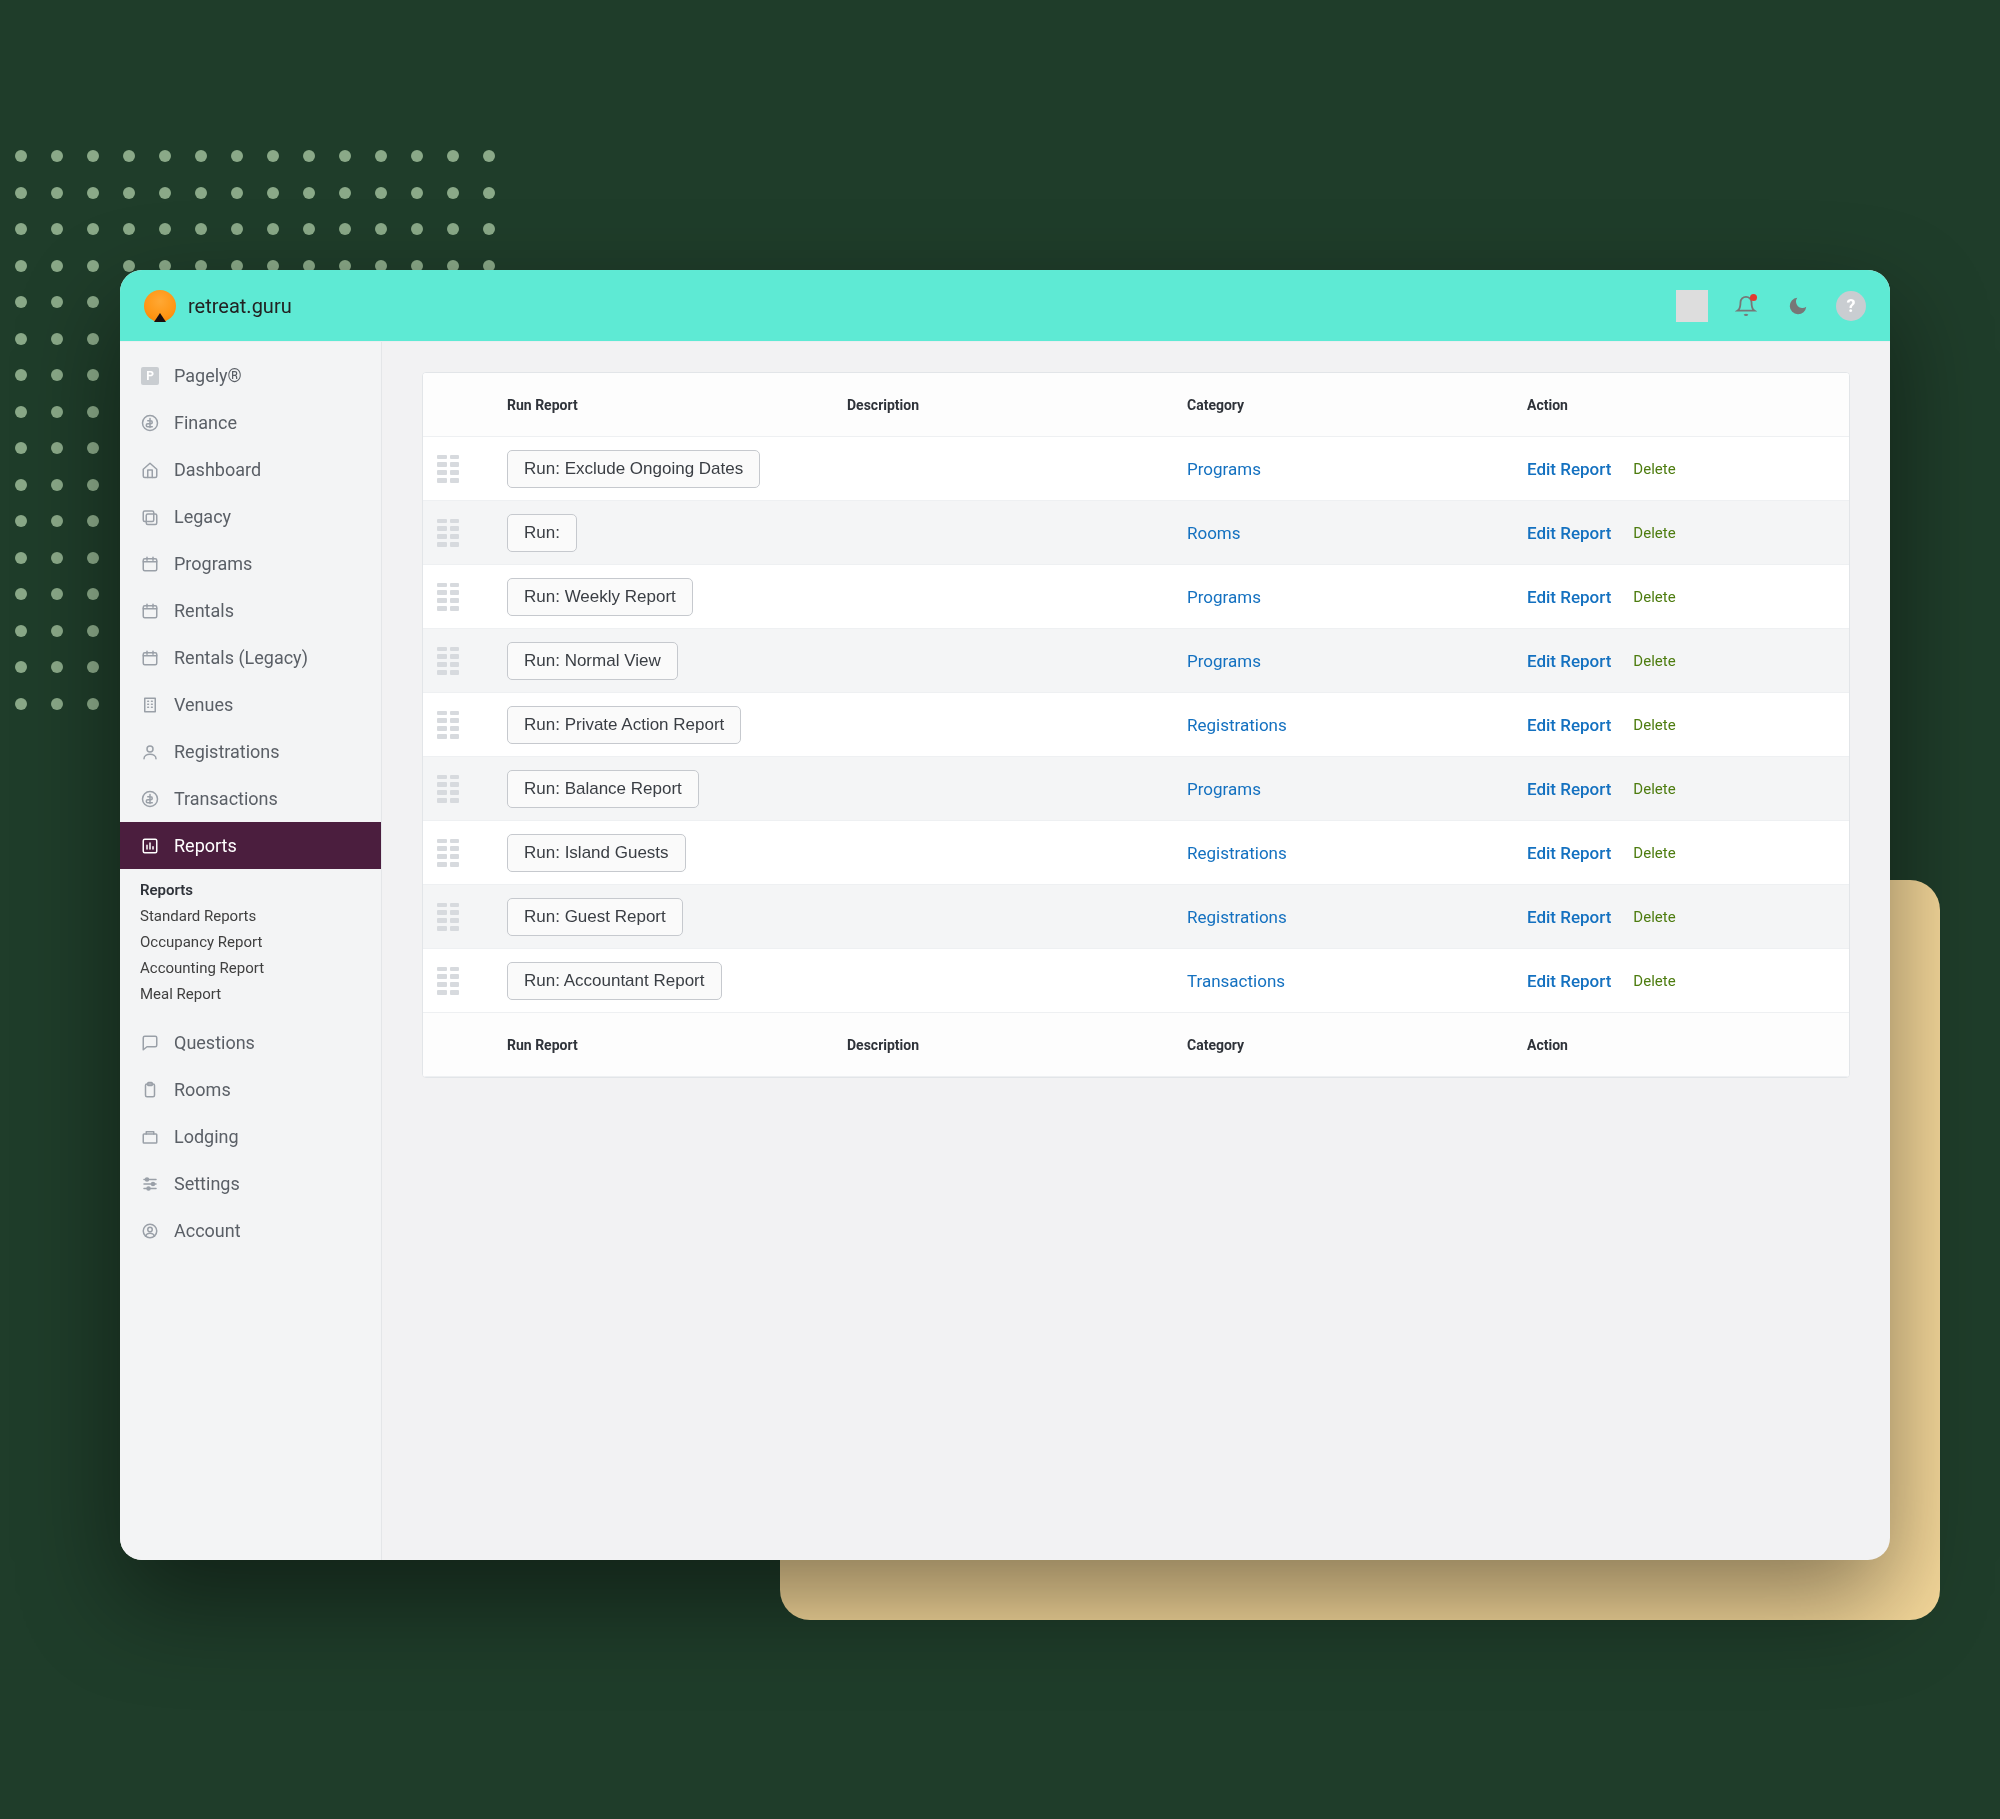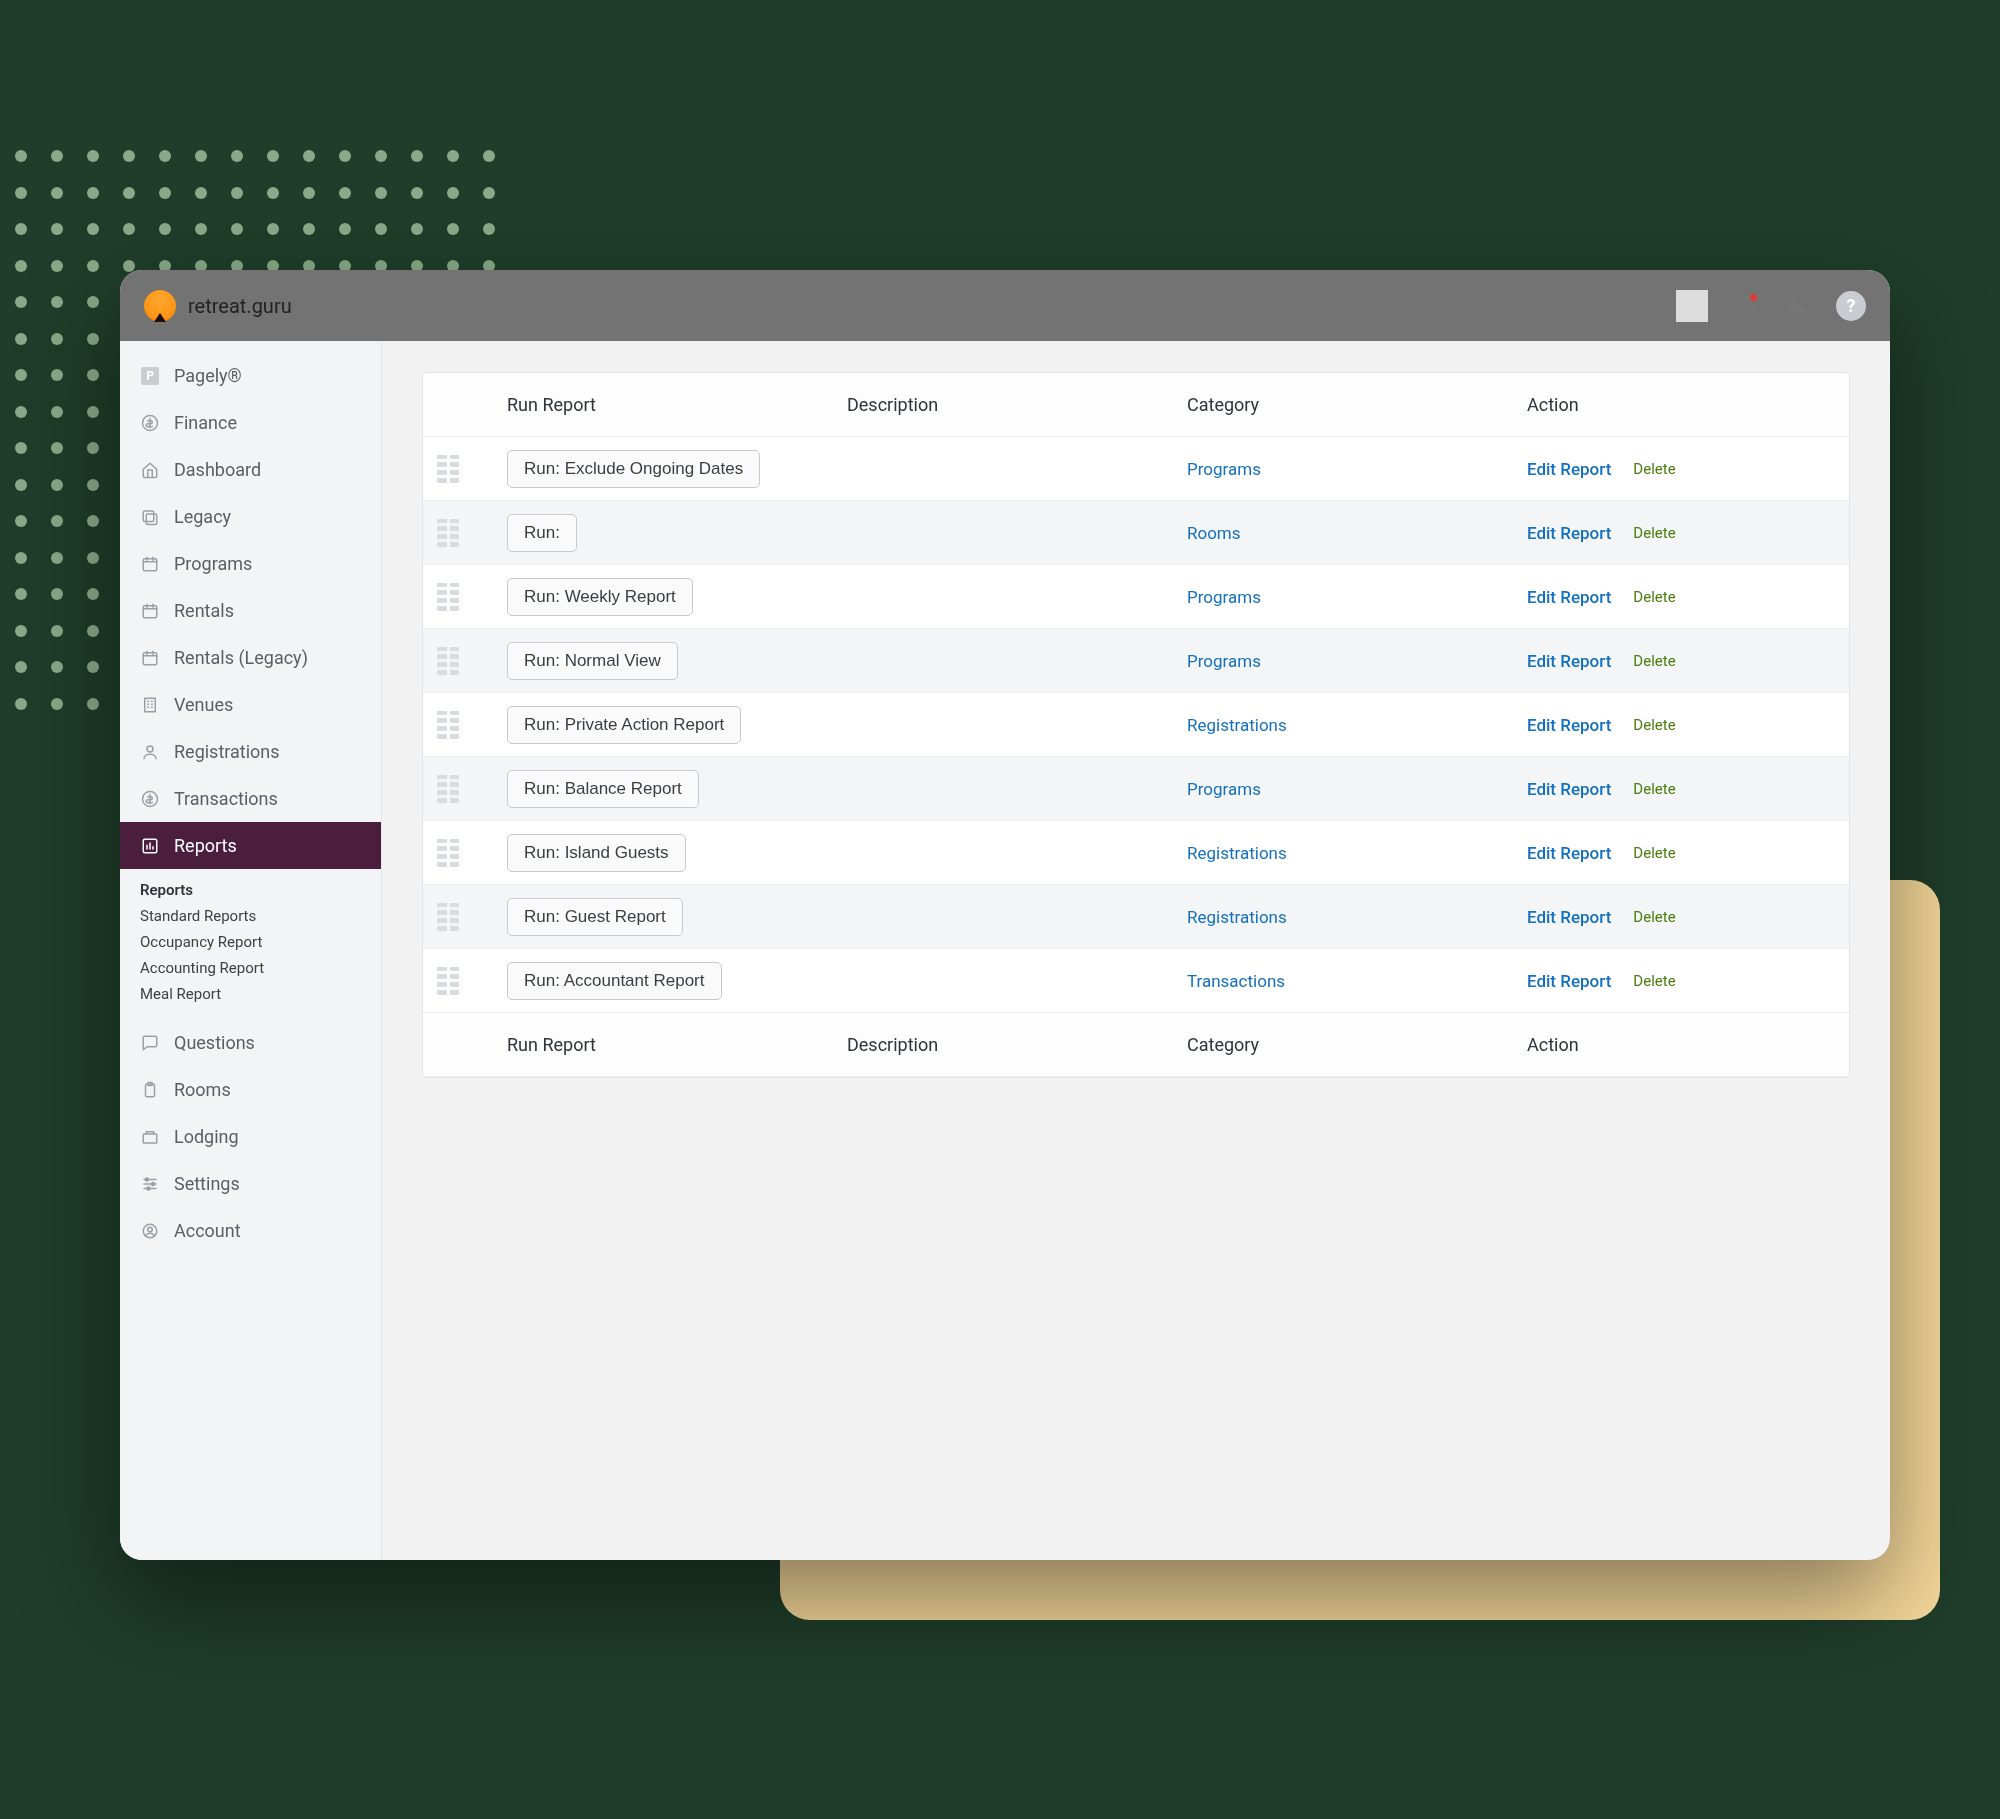--- a/index.html
+++ b/index.html
@@ -44,21 +44,21 @@
       height: 1290px;
       background: #f2f2f3;
       border-radius: 22px;
       box-shadow: 0 40px 100px rgba(0,0,0,0.45);
       overflow: hidden;
       display: flex;
       flex-direction: column;
     }
     .titlebar {
       height: 72px;
-      background: #737373;
+      background: #5eead4;
       border-bottom: 1px solid #eceef0;
       display: flex;
       align-items: center;
       padding: 12px 24px;
     }
     .brand {
       display: flex;
       align-items: center;
       gap: 12px;
     }
@@ -192,23 +192,23 @@
     .rt-row {
       display: grid;
       grid-template-columns: 70px 340px 340px 340px 1fr;
       align-items: center;
       border-bottom: 1px solid #eef0f2;
       min-height: 64px;
       padding: 10px 14px;
     }
     .rt-row.header, .rt-row.footer {
       background: #fdfdfd;
-      font-size: 18px;
+      font-size: 14px;
       color: #2f333a;
-      font-weight: 400;
+      font-weight: 700;
     }
     .rt-row.body:nth-child(even) {
       background: #f4f5f6;
     }
     .rt-row.body:nth-child(odd) {
       background: #fff;
     }
     .drag-handle {
       width: 22px;
       height: 28px;

